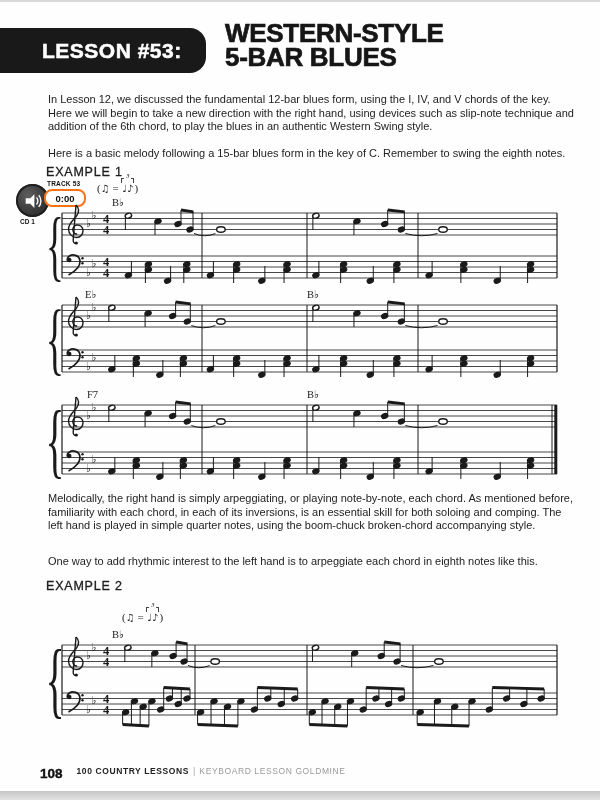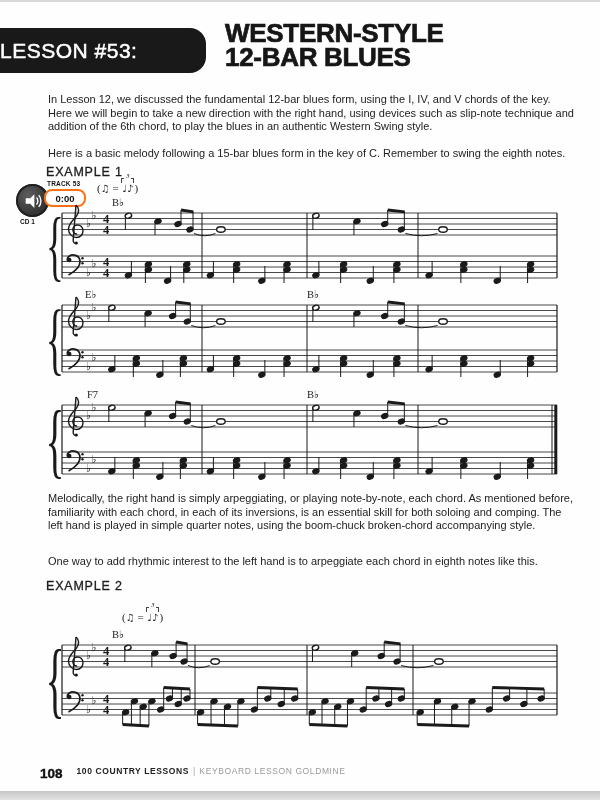--- a/index.html
+++ b/index.html
@@ -4,22 +4,22 @@
 <style>
   html,body{margin:0;padding:0;background:#888;}
   .page{position:relative;width:600px;height:800px;background:#fefefe;overflow:hidden;
         font-family:"Liberation Sans",sans-serif;color:#1d1d1d;}
   .edge-top{position:absolute;left:0;top:0;width:600px;height:2px;background:#d9d9d9;}
   .edge-bottom{position:absolute;left:0;bottom:0;width:600px;height:9px;
         background:linear-gradient(#c6c6c6,#e2e2e2);}
   
   .banner{position:absolute;left:0;top:28px;width:206px;height:45px;background:#191919;
         border-radius:0 16px 16px 0;display:flex;align-items:center;}
-  .banner span{color:#fff;font-size:21px;font-weight:400;letter-spacing:.5px;
-        -webkit-text-stroke:.5px #fff;white-space:nowrap;}
+  .banner span{color:#fff;font-size:21px;font-weight:700;letter-spacing:.5px;
+        -webkit-text-stroke:.5px #fff;padding-left:42px;white-space:nowrap;}
   .title{position:absolute;left:225px;top:21px;font-size:26px;line-height:24px;font-weight:700;
         color:#161616;-webkit-text-stroke:.7px #161616;letter-spacing:-.3px;}
   
   .para{position:absolute;left:48px;width:526px;font-size:11px;line-height:13.6px;color:#222;}
   .ex-label{position:absolute;left:46px;font-size:12.5px;font-weight:400;letter-spacing:.8px;
         -webkit-text-stroke:.3px #1d1d1d;}
   
   .badge{position:absolute;left:14px;width:90px;height:48px;}
   .badge .circle{position:absolute;left:2px;top:5px;width:33px;height:33px;border-radius:50%;
         background:radial-gradient(circle at 36% 34%,#5d5d5d,#3a3a3a 55%,#242424 95%);
@@ -50,21 +50,21 @@
 <body>
 
 <div class="page">
   <div class="edge-top"></div>
 
   <div class="banner">
     <span>LESSON #53:</span>
   </div>
   <div class="title">
     <div>WESTERN-STYLE</div>
-    <div>12-BAR BLUES</div>
+    <div>5-BAR BLUES</div>
   </div>
 
   <div class="para" style="top:93px">In Lesson 12, we discussed the fundamental 12-bar blues form, using the I, IV, and V chords of the key. Here we will begin to take a new direction with the right hand, using devices such as slip-note technique and addition of the 6th chord, to play the blues in an authentic Western Swing style.</div>
   <div class="para" style="top:147px">Here is a basic melody following a 15-bar blues form in the key of C. Remember to swing the eighth notes.</div>
 
   <div class="ex-label" style="top:165px">EXAMPLE 1</div>
 
   <div class="badge" style="top:179px">
     <div class="circle">
       <svg width="22" height="22" viewBox="0 0 24 24" style="position:static">

